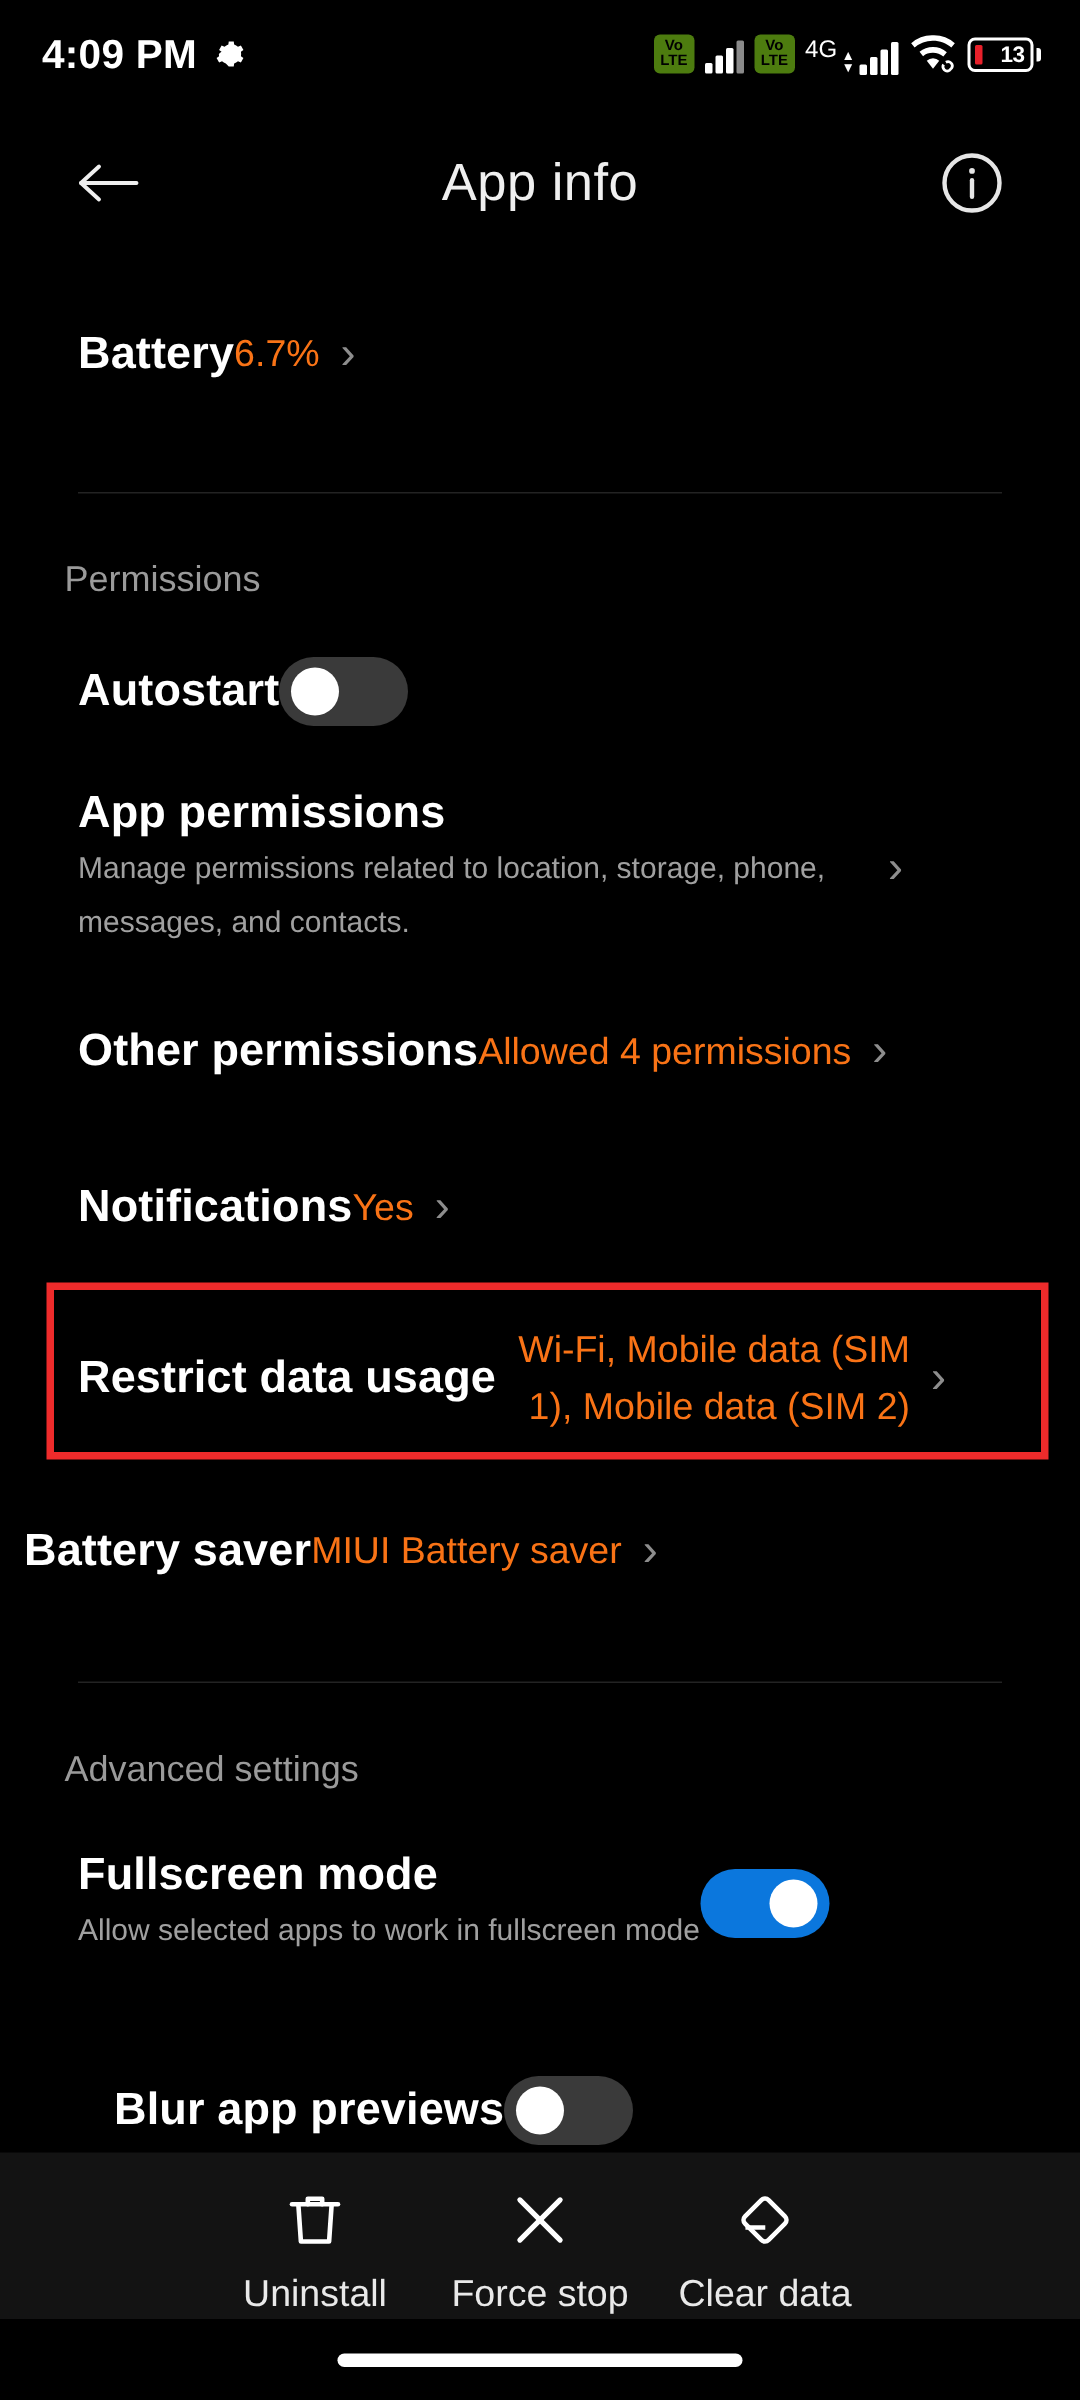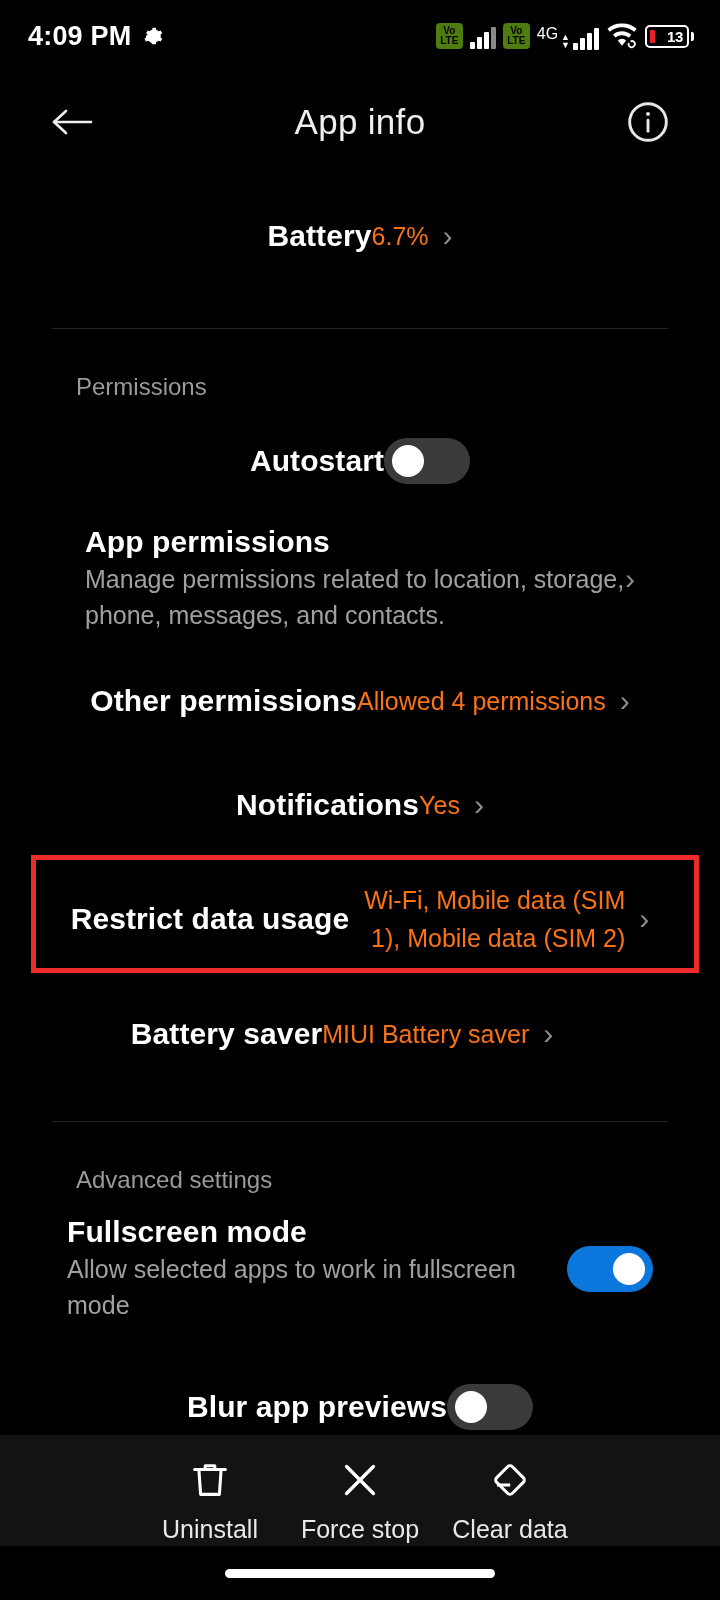--- a/index.html
+++ b/index.html
@@ -61,32 +61,32 @@
   }
   .back-btn { position:absolute; left:40px; width:64px; height:64px; display:flex; align-items:center; justify-content:center; }
   .appbar-title {
     width:720px; text-align:center; color:#efefef; font-size:35px; font-weight:400; letter-spacing:.3px;
   }
   .info-btn { position:absolute; right:46px; width:52px; height:52px; display:flex; align-items:center; justify-content:center; }
 
   
   .list { position:absolute; top:176px; left:0; width:720px; }
   .row {
-    position:relative; display:flex; align-items:center; justify-content:center;
+    position:relative; display:flex; align-items:center; justify-content:flex-start;
     padding:0 52px 0 52px; min-height:64px;
   }
   .row-texts { display:flex; flex-direction:column; }
   .row-title { color:#fff; font-size:30px; font-weight:700; letter-spacing:.1px; }
-  .row-sub { color:#a0a0a0; font-size:25px; font-weight:400; line-height:36px; margin-top:2px; }
+  .row-sub { color:#a0a0a0; font-size:20px; font-weight:400; line-height:36px; margin-top:2px; }
   .row-right { display:flex; align-items:center; gap:14px; flex-shrink:0; }
   .row-value { color:#f97316; font-size:25px; text-align:right; line-height:36px; }
   .chev { color:#8d8d8d; font-size:30px; font-weight:300; line-height:1; }
 
   .divider { height:1px; background:#232323; margin:0 52px; }
-  .section-label { color:#9a9a9a; font-size:24px; padding:0 76px; }
+  .section-label { color:#9a9a9a; font-size:24px; padding:0 43px; }
 
   
   .toggle { width:86px; height:46px; border-radius:23px; position:relative; flex-shrink:0; }
   .toggle.off { background:#3a3a3a; }
   .toggle.on  { background:#0b77dd; }
   .knob { position:absolute; top:7px; width:32px; height:32px; border-radius:50%; background:#fff; }
   .toggle.off .knob { left:8px; }
   .toggle.on  .knob { right:8px; }
 
   
@@ -273,21 +273,21 @@
     <div class="row" style="min-height:130px; margin-top:10px;">
       <div class="row-texts" style="max-width:500px;">
         <span class="row-title">Fullscreen mode</span>
         <span class="row-sub">Allow selected apps to work in fullscreen mode</span>
       </div>
       <div class="toggle on">
           <span class="knob"></span>
         </div>
     </div>
 
-    <div class="row" style="min-height:110px; margin-top:18px;">
+    <div class="row" style="min-height:110px; margin-top:18px;margin-left:24px;">
       <div class="row-texts" style="max-width:500px;">
         <span class="row-title">Blur app previews</span>
       </div>
       <div class="toggle off">
           <span class="knob"></span>
         </div>
     </div>
   </div>
 
   <div class="redbox" style="left:31px; top:855px; width:668px; height:118px;"></div>

